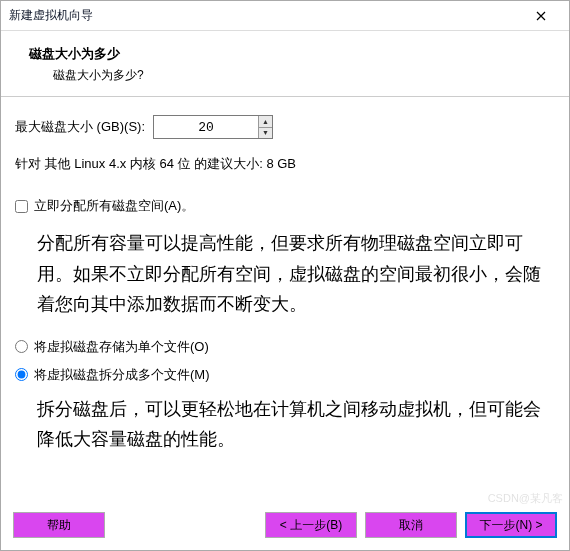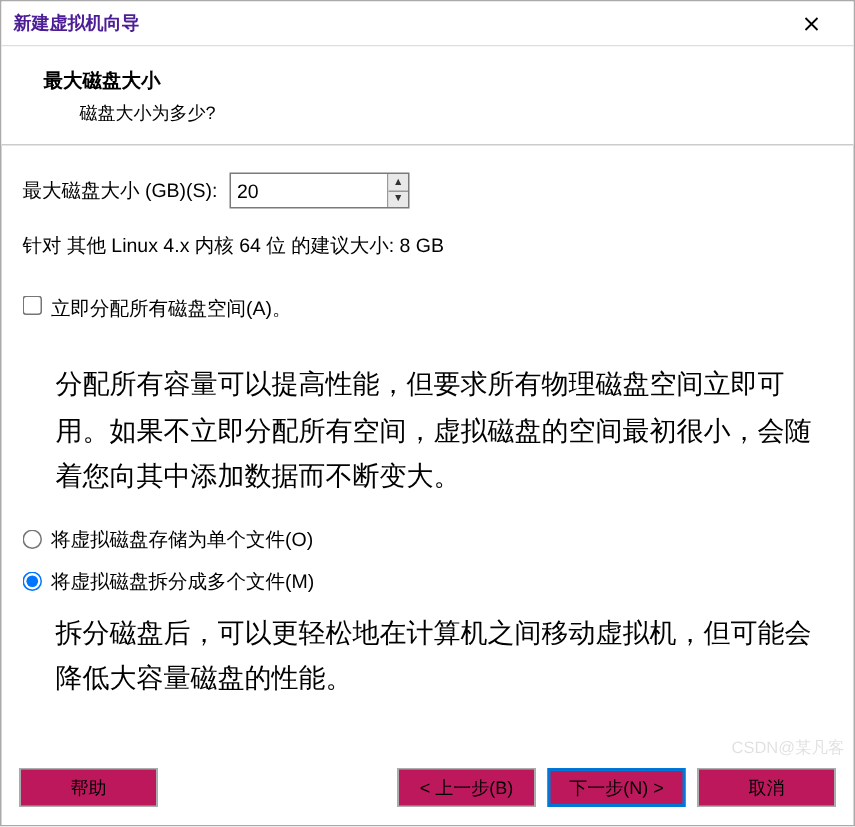--- a/index.html
+++ b/index.html
@@ -20,21 +20,21 @@
     background: #fff;
   }
   .titlebar {
     height: 30px;
     display: flex;
     align-items: center;
     padding: 0 8px;
     background: #fff;
     border-bottom: 1px solid #ddd;
   }
-  .titlebar .title { flex: 1; font-size: 12px; color: #4c1d95; font-weight: bold; }
+  .titlebar .title { flex: 1; font-size: 12px; color: #0f172a; }
   .titlebar .close {
     width: 40px; height: 28px;
     display: flex; align-items: center; justify-content: center;
     cursor: pointer;
   }
   .titlebar .close svg { width: 10px; height: 10px; }
   .header {
     padding: 14px 14px 12px 14px;
     border-bottom: 1px solid #ccc;
     background: #fff;
@@ -59,66 +59,66 @@
     border: 1px solid #7a7a7a;
     height: 24px;
     width: 120px;
     margin-left: 8px;
     background: #fff;
   }
   .spinbox input {
     border: none;
     outline: none;
     width: 100%;
-    text-align: left;
+    text-align: center;
     padding: 0 4px;
     font-size: 13px;
-    font-family: Liberation Sans, sans-serif;
+    font-family: Liberation Mono, monospace;
   }
   .spinbox .spins {
     width: 16px;
     display: flex;
     flex-direction: column;
     border-left: 1px solid #999;
   }
   .spinbox .spin-btn {
     flex: 1;
     display: flex;
     align-items: center;
     justify-content: center;
     background: #e9e9e9;
     cursor: pointer;
     font-size: 7px;
     line-height: 1;
     color: #333;
   }
   .spinbox .spin-btn:first-child { border-bottom: 1px solid #999; }
   .recommended { font-size: 13px; margin-bottom: 24px; }
-  .checkbox-row { display: flex; margin-bottom: 26px; font-size: 13px; }
+  .checkbox-row { display: flex; align-items: center; margin-bottom: 13px; font-size: 13px; }
   .checkbox-row input { margin: 0 6px 0 0; width: 13px; height: 13px; }
   .desc {
     font-size: 18px;
     margin-left: 22px;
     line-height: 1.7;
     margin-bottom: 18px;
   }
   .radio-row { display: flex; align-items: center; margin-bottom: 10px; font-size: 13px; }
   .radio-row input { margin: 0 6px 0 0; width: 13px; height: 13px; }
   .footer {
     display: flex;
     align-items: center;
     padding: 10px 12px 12px 12px;
     gap: 8px;
   }
   .footer .spacer { flex: 1; }
   .btn {
     min-width: 92px;
     height: 26px;
     border: 1px solid #adadad;
-    background: #be185d;
+    background: #d946ef;
     font-size: 12px;
     font-family: inherit;
     cursor: pointer;
     padding: 0 0;
   }
   .btn.default {
     border: 1px solid #0078d7;
     box-shadow: inset 0 0 0 1px #0078d7;
   }
   .watermark {
@@ -138,21 +138,21 @@
   <div class="titlebar">
     <div class="title">新建虚拟机向导</div>
     <div class="close">
       <svg viewBox="0 0 10 10">
           <path d="M1 1 L9 9 M9 1 L1 9" stroke="#000" stroke-width="1.2" fill="none"></path>
         </svg>
     </div>
   </div>
 
   <div class="header">
-    <div class="h-title">最大磁盘大小</div>
+    <div class="h-title">磁盘大小为多少</div>
     <div class="h-sub">磁盘大小为多少?</div>
   </div>
 
   <div class="content">
 
     <div class="row-size">
       <div class="lbl">最大磁盘大小 (GB)(S):</div>
       <div class="spinbox">
         <input type="text" value="20" style="">
         <div class="spins">
@@ -180,19 +180,19 @@
       <span>将虚拟磁盘拆分成多个文件(M)</span>
     </div>
     <div class="desc">拆分磁盘后，可以更轻松地在计算机之间移动虚拟机，但可能会降低大容量磁盘的性能。</div>
 
   </div>
 
   <div class="footer">
     <button class="btn">帮助</button>
     <div class="spacer"></div>
     <button class="btn">&lt; 上一步(B)</button>
+    <button class="btn">取消</button>
     <button class="btn default">下一步(N) &gt;</button>
-    <button class="btn">取消</button>
   </div>
 
   <div class="watermark">CSDN@某凡客</div>
 
 </div>
 
 </body></html>

